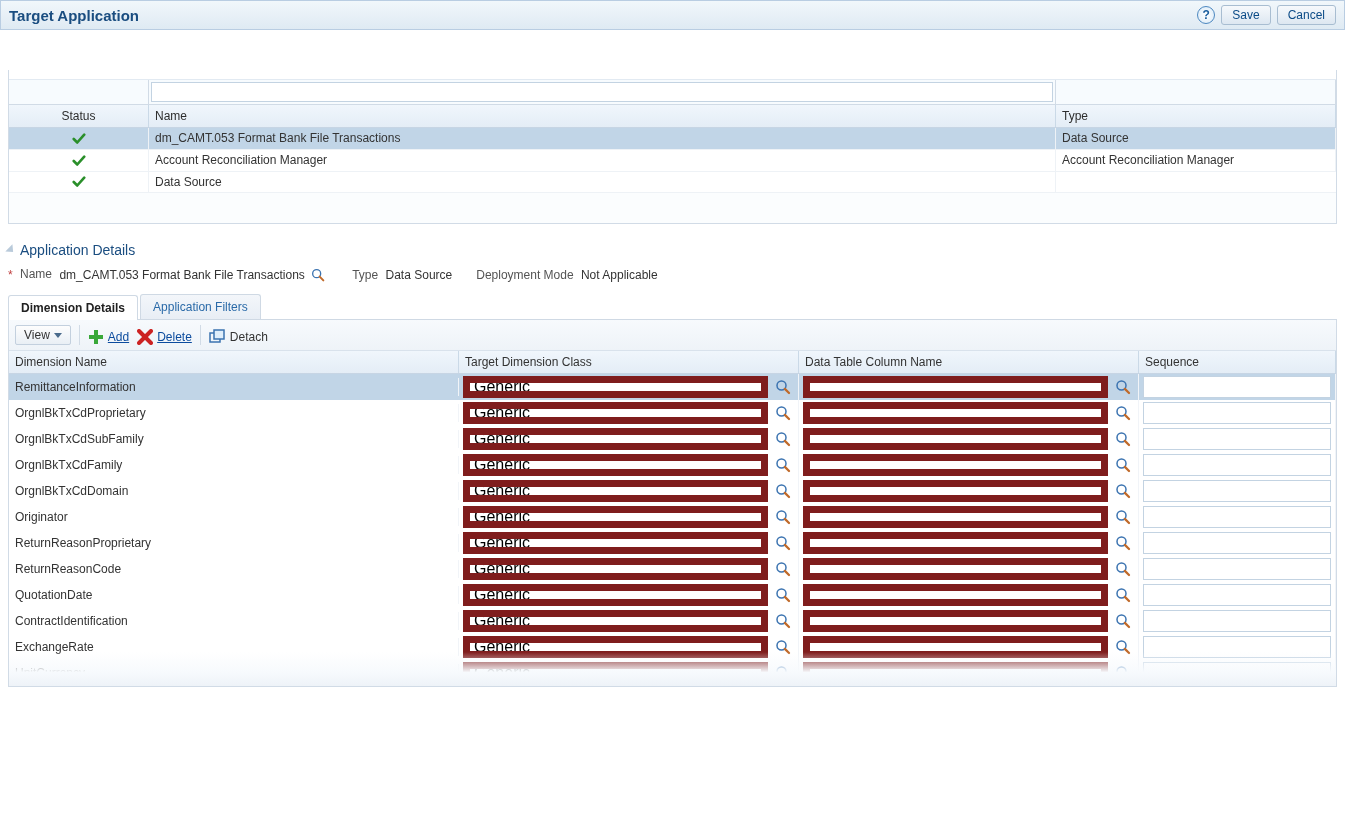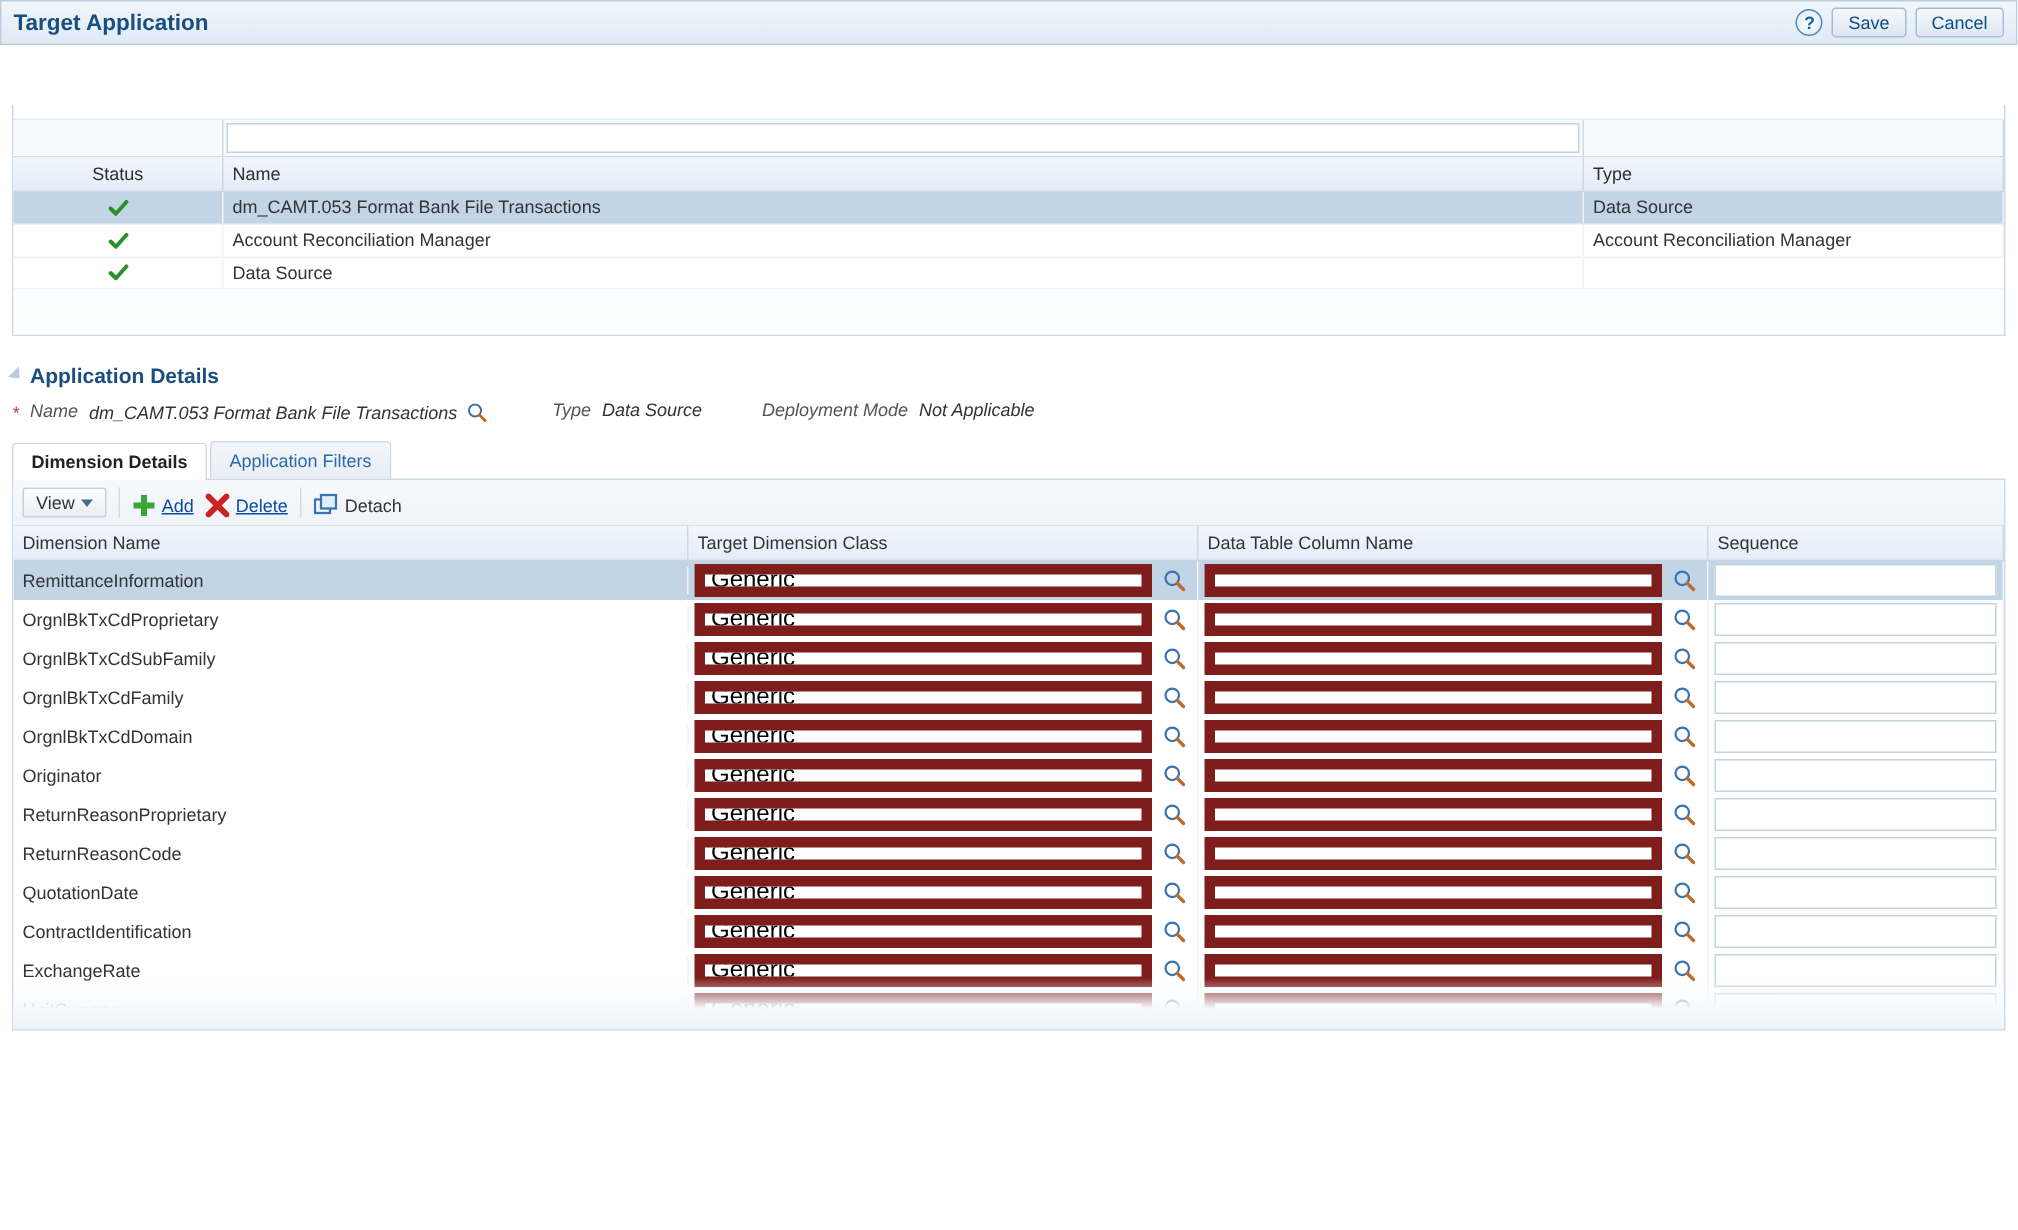--- a/index.html
+++ b/index.html
@@ -118,38 +118,37 @@
     background: #fbfdfe;
   }
 
   
   .section-title {
     display: flex;
     align-items: center;
     gap: 6px;
     margin: 18px 0 8px;
     color: #1a4d80;
-    font-weight: bold;
+    font-weight: normal;
     font-size: 14px;
   }
   .section-caret {
     width: 0; height: 0;
     border-left: 6px solid #a8bdd1;
     border-top: 5px solid transparent;
     border-bottom: 5px solid transparent;
     transform: rotate(45deg);
     opacity: 0.8;
   }
   .details-line {
     display: flex;
-    align-items: flex-start;
-    gap: 40px;
+    align-items: center;
+    gap: 24px;
     color: #333;
     flex-wrap: wrap;
-    font-style: italic;
   }
   .field-label { color: #545454; }
   .req-star { color: #c04040; margin-right: 4px; }
   .field-value { color: #333; }
   .mag-btn {
     width: 20px; height: 18px;
     display: inline-flex;
     align-items: center;
     justify-content: center;
     vertical-align: middle;

